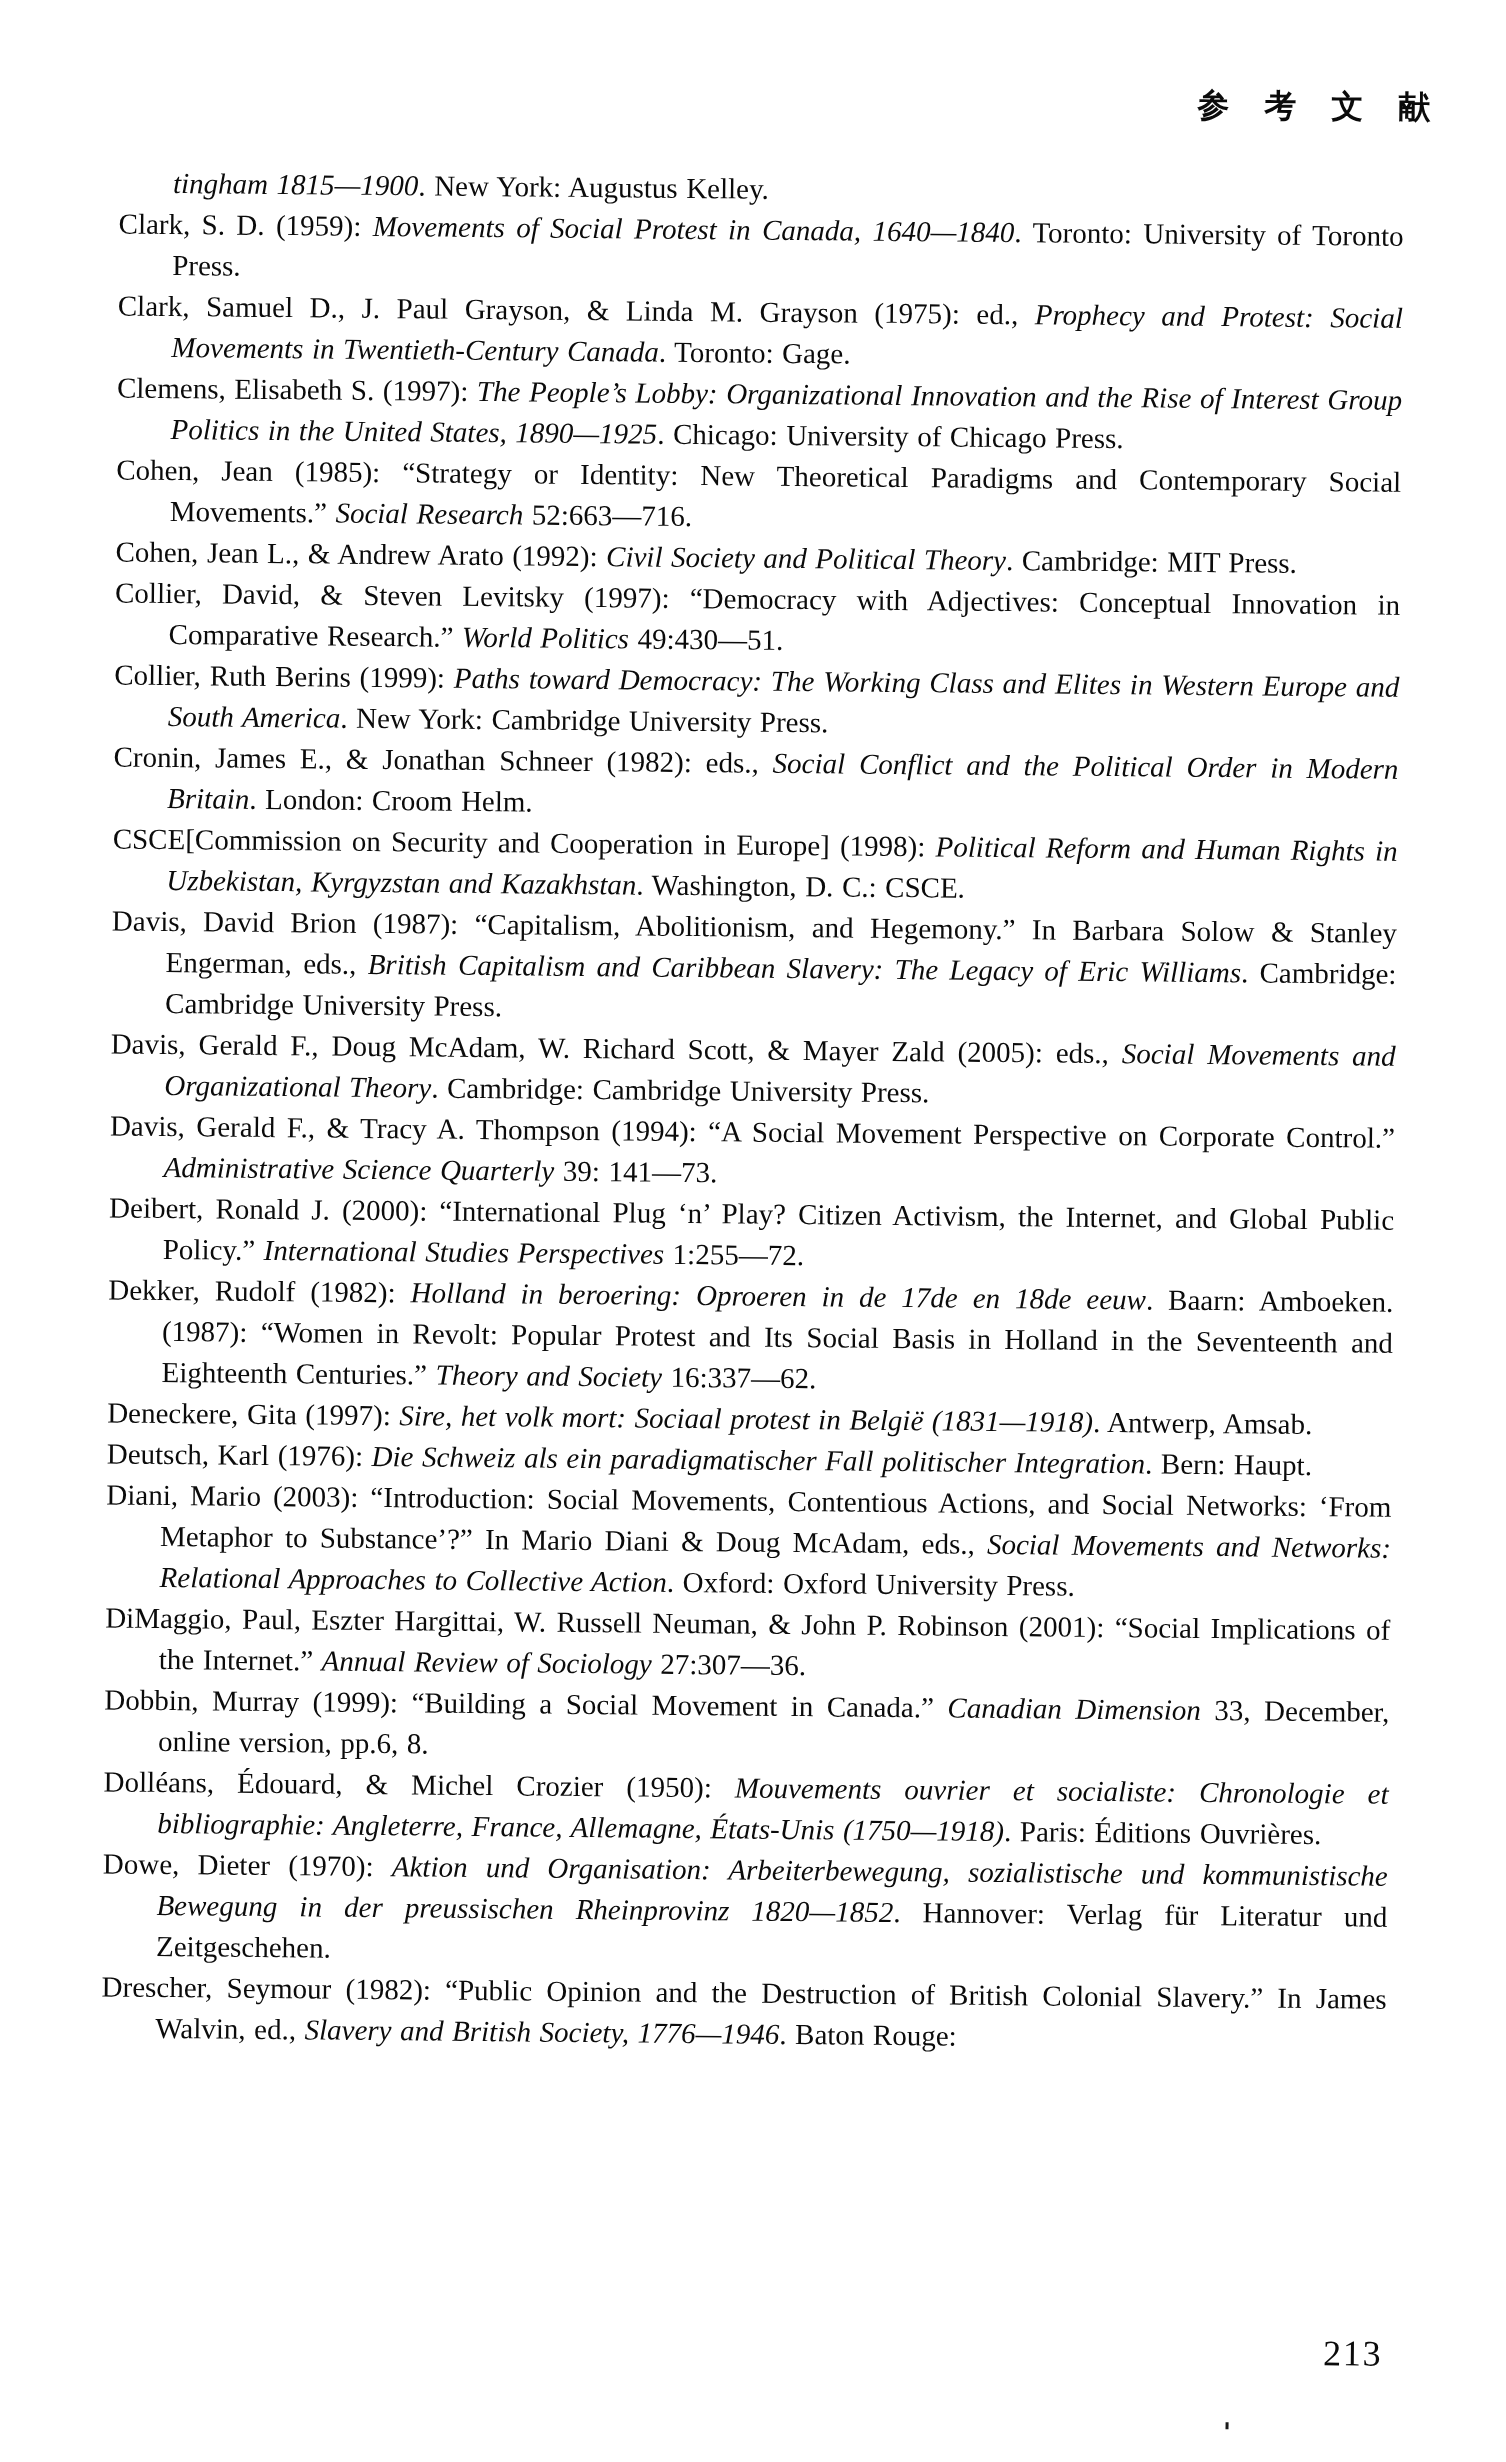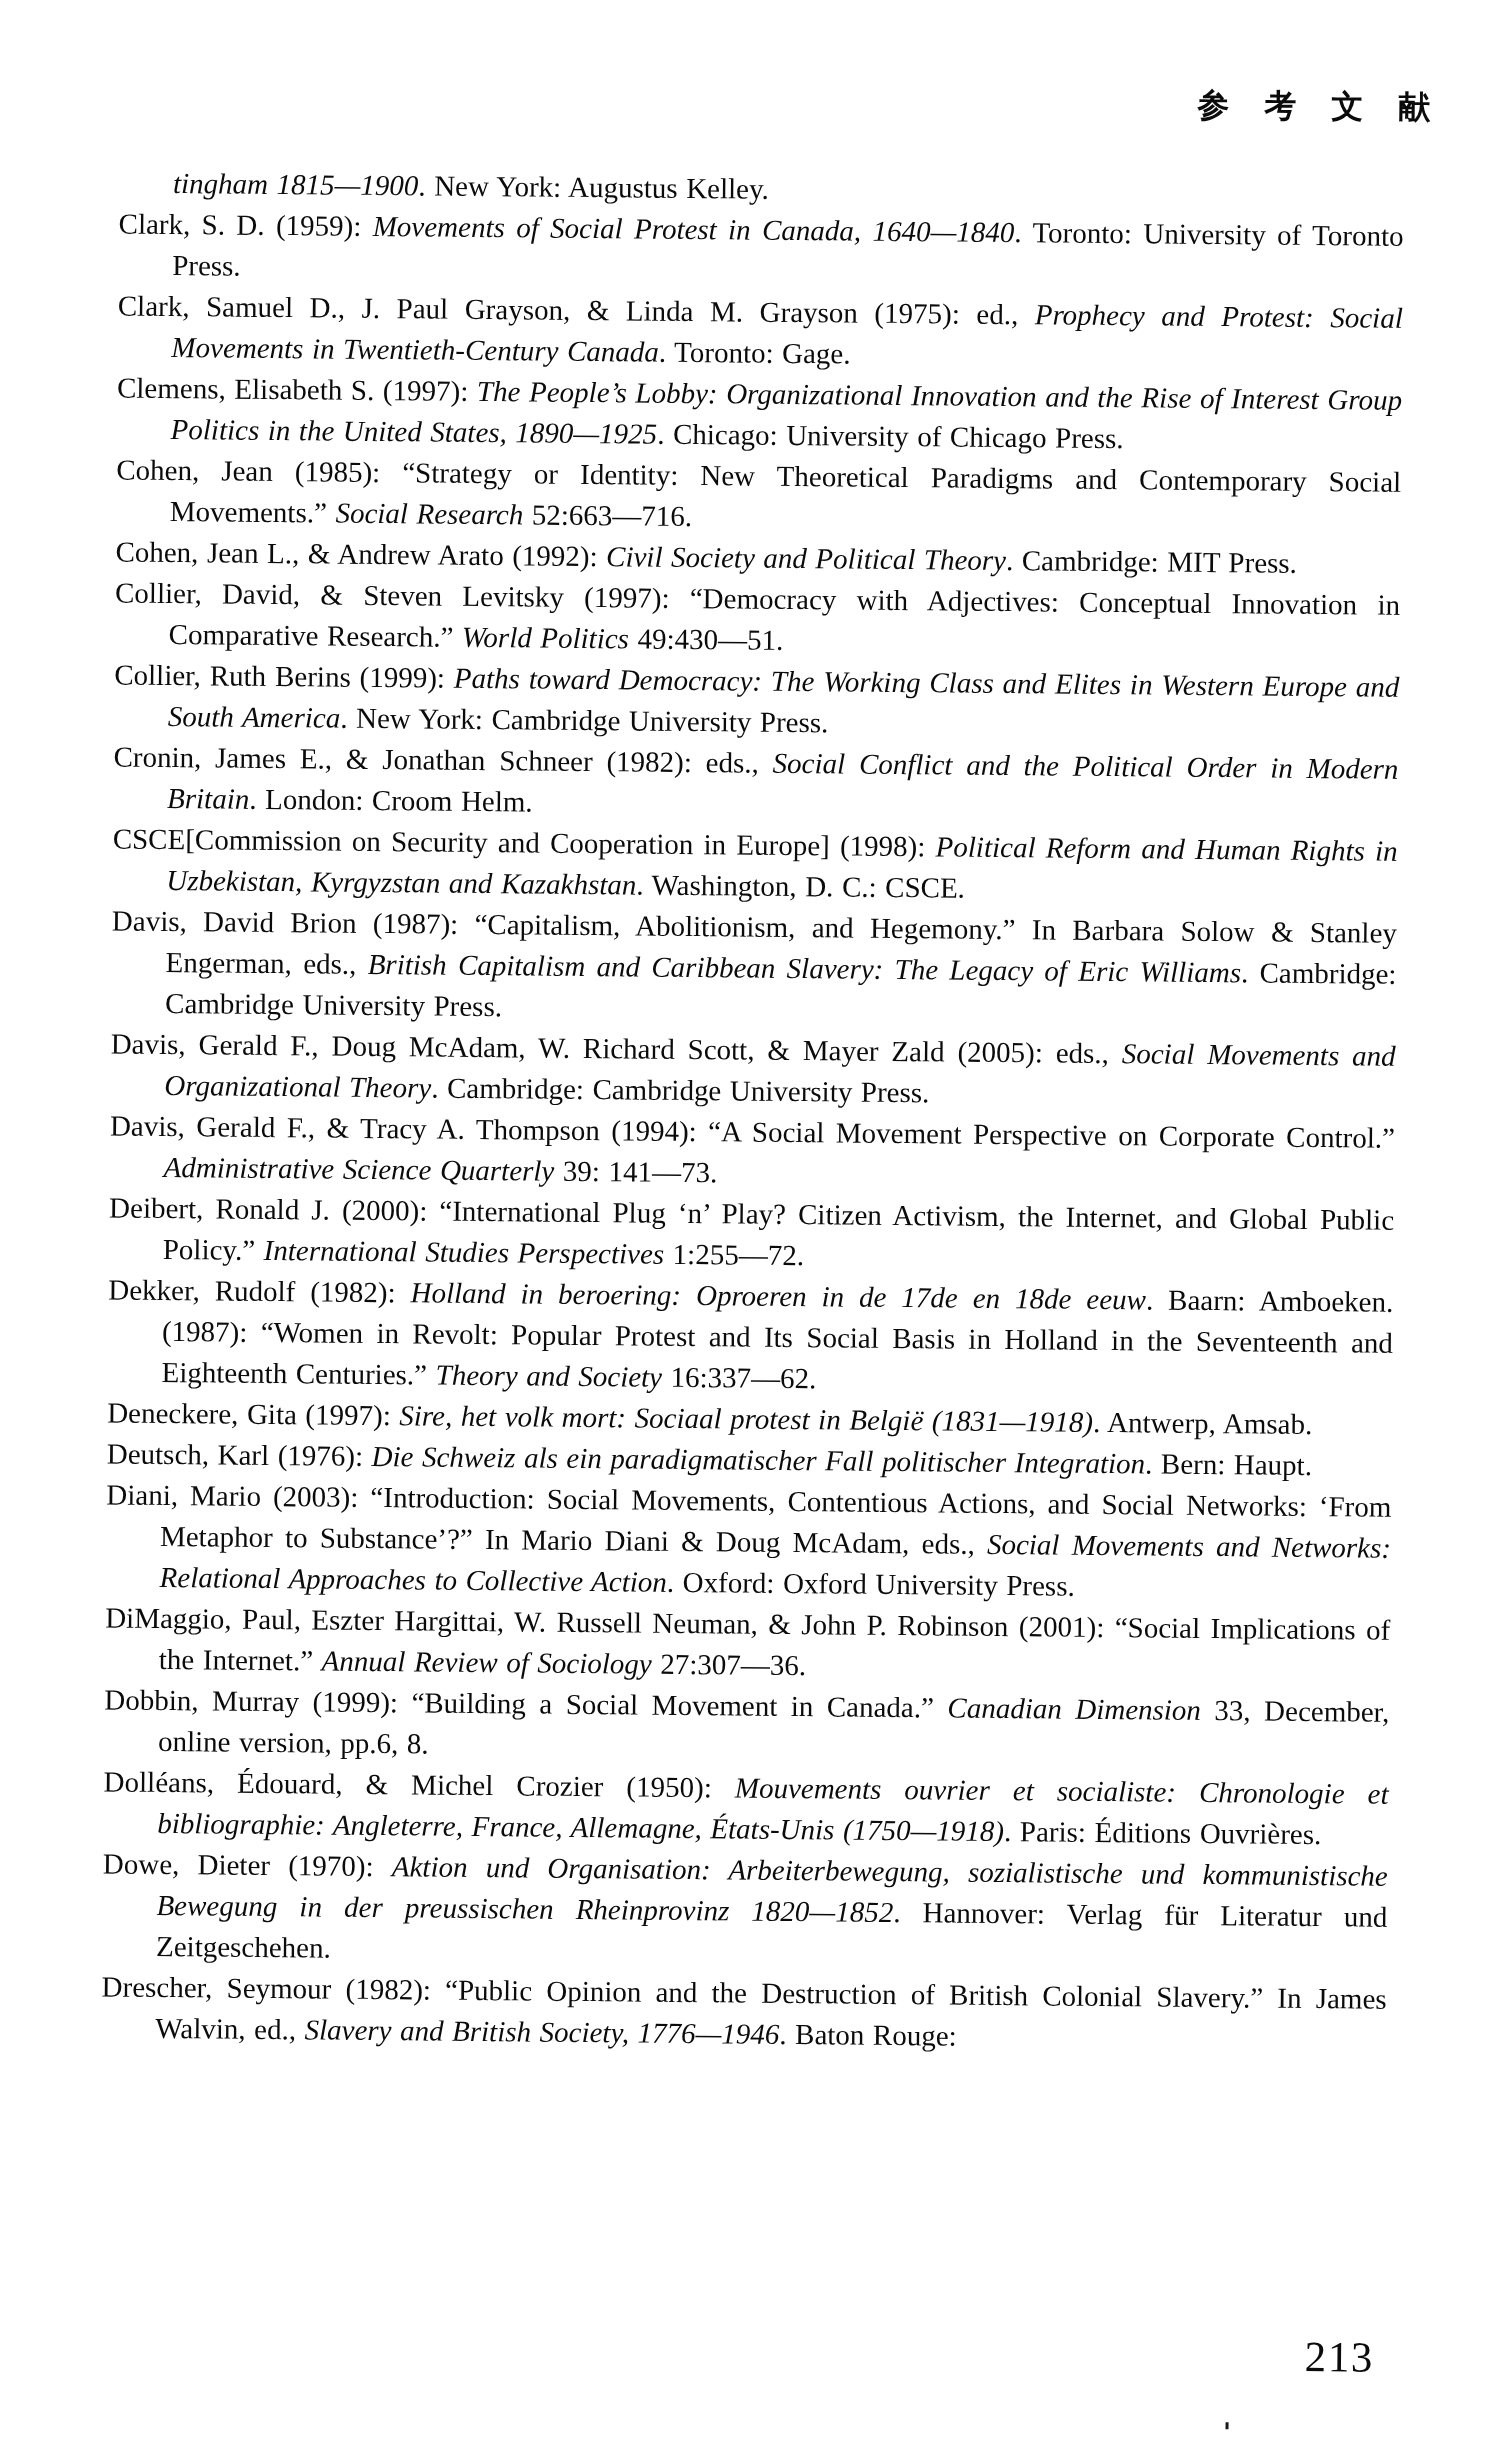--- a/index.html
+++ b/index.html
@@ -48,22 +48,22 @@
   }
   .entry.continuation {
     text-indent: 0;
   }
   .entry em {
     font-style: italic;
   }
   .page-number {
     position: absolute;
     top: 2321px;
-    right: 112px;
-    font-size: 43px;
+    right: 104px;
+    font-size: 36px;
     letter-spacing: 1.7px;
   }
   .ink-speck {
     position: absolute;
     left: 1247px;
     top: 2412px;
     width: 3.4px;
     height: 6.8px;
     background: #1a1a1a;
   }

